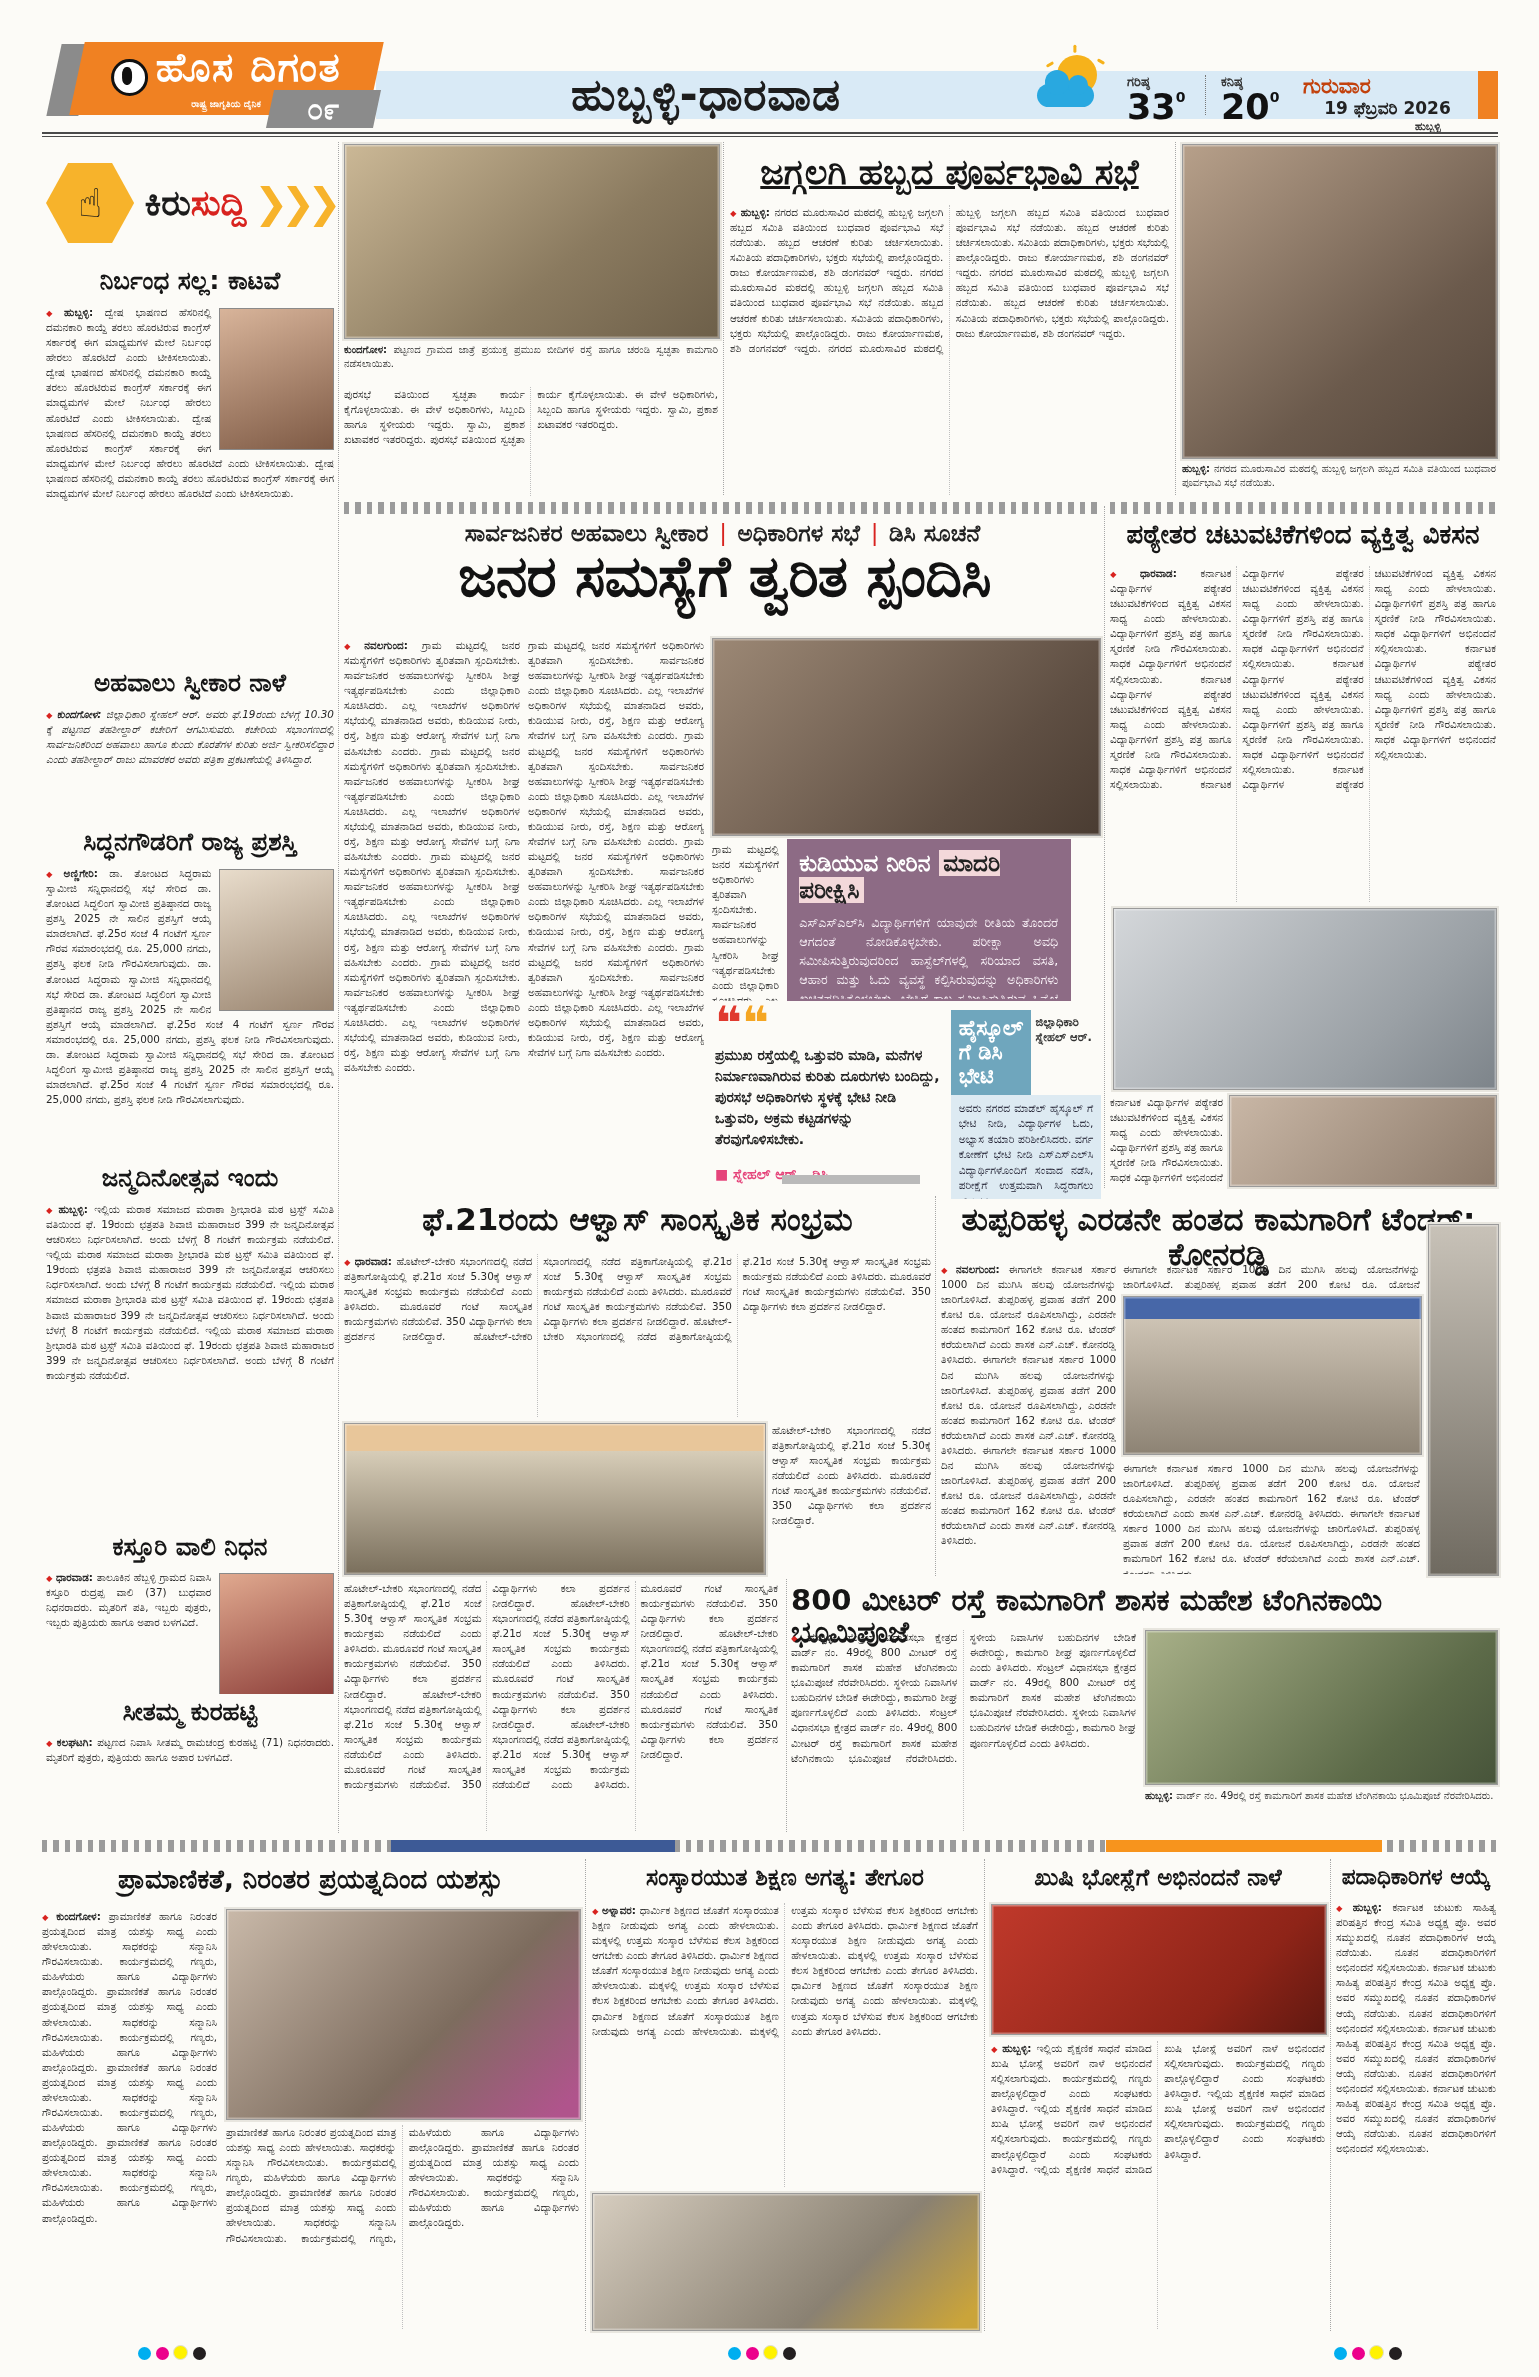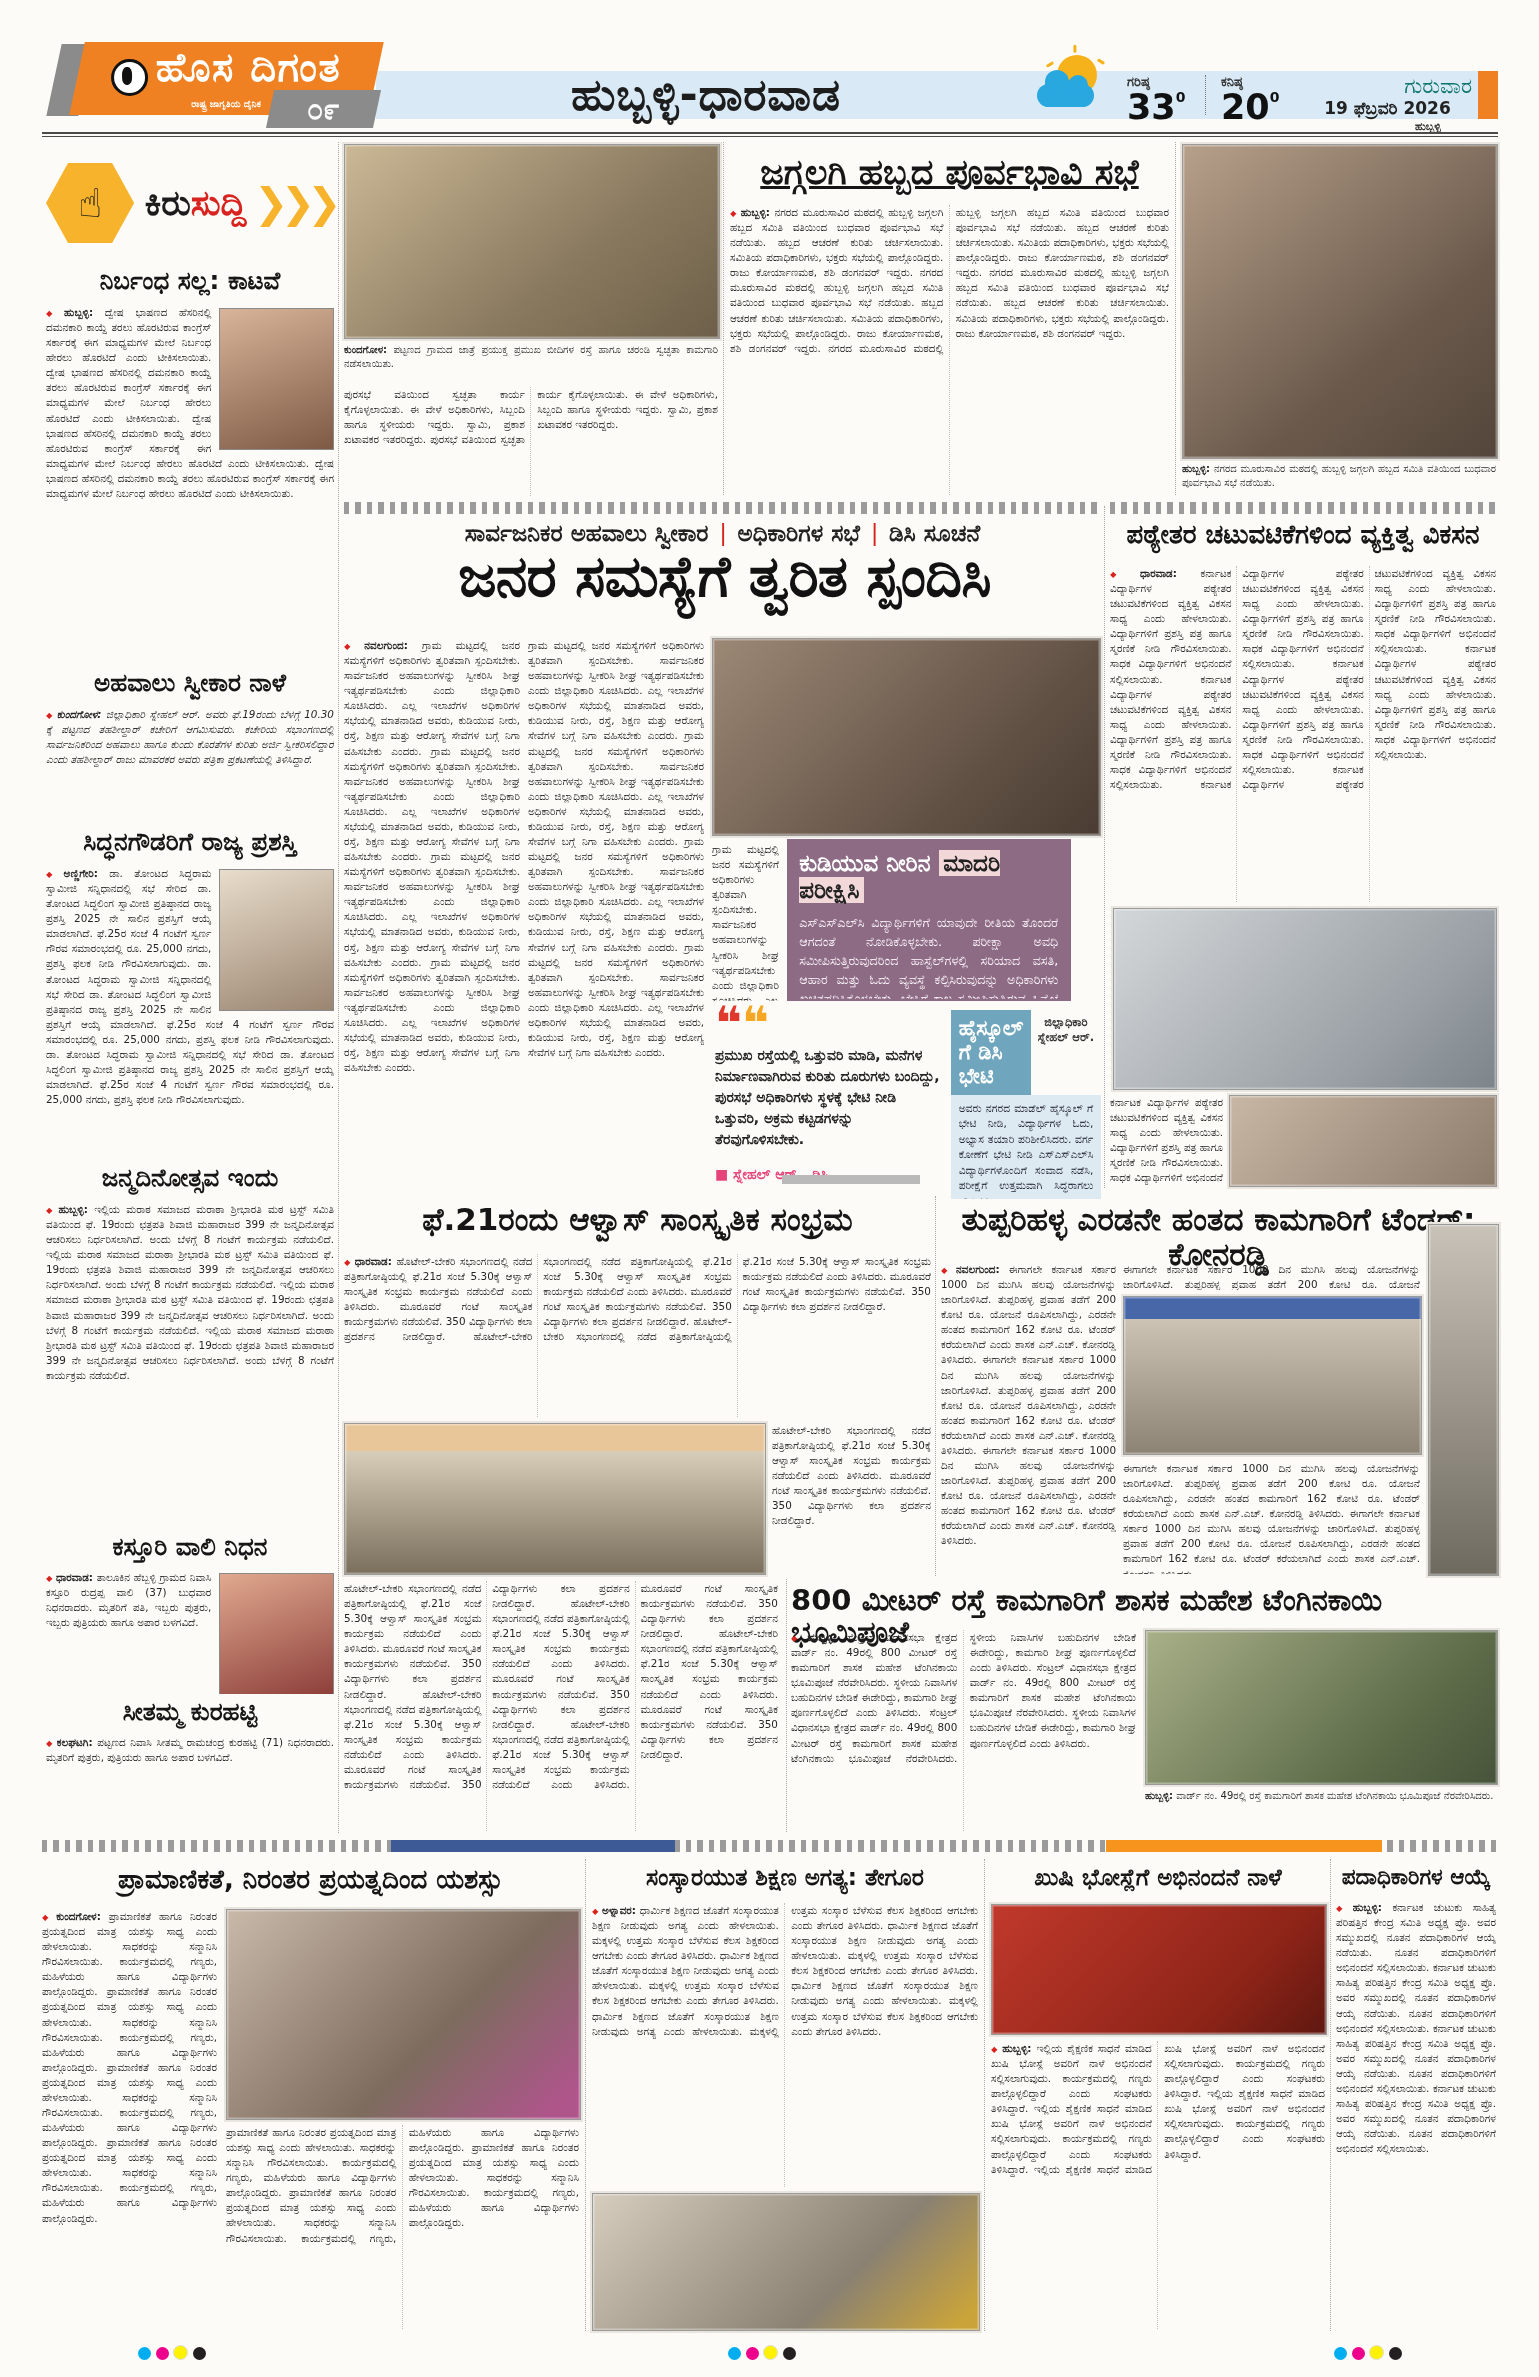--- a/index.html
+++ b/index.html
@@ -23,21 +23,21 @@
   .city-head{font-size:44px;font-weight:900;color:#1d1d1d;letter-spacing:0.8px;white-space:nowrap;}
   .sun{position:absolute;width:40px;height:40px;border-radius:50%;background:#f6b21b;}
   .ray{position:absolute;width:7.7px;height:3.1px;background:#f6b21b;border-radius:1.5px;}
   .cloud{position:absolute;width:57px;height:23px;background:#29a8e0;border-radius:14px;}
   .cloud:before{content:"";position:absolute;left:7.7px;top:-14px;width:24.5px;height:24.5px;border-radius:50%;background:#29a8e0;}
   .cloud:after{content:"";position:absolute;right:6.1px;top:-9.2px;width:20px;height:20px;border-radius:50%;background:#29a8e0;}
   .wx-label{font-size:13px;font-weight:700;color:#333;}
   .wx-val{font-size:35px;font-weight:900;color:#111;line-height:1;}
   .wx-deg{font-size:14px;font-weight:800;vertical-align:top;}
   .wx-div{border-left:1.5px dotted #777;}
-  .day-red{color:#0f766e;font-size:21px;font-weight:400;text-align:right;}
+  .day-red{color:#c2410c;font-size:21px;font-weight:700;text-align:left;}
   .date-blk{font-size:17px;font-weight:700;color:#222;text-align:center;}
   .edition{font-size:10.7px;font-weight:700;color:#333;}
   .double-rule{border-top:2.3px solid #4a4a4a;border-bottom:0.8px solid #4a4a4a;height:2.3px;}
   
   .vrule{border-left:1.5px dotted #a7a7a7;width:0;}
   .stripes{background:repeating-linear-gradient(90deg,#9b9b9b 0 5.4px,#fcfbf7 5.4px 11.5px);}
   .bar-blue{background:#3d5a96;}
   .bar-orange{background:#f7941d;}
   .head{font-weight:800;color:#161616;text-align:center;line-height:1.12;}
   .body-txt{font-size:10.4px;line-height:1.45;text-align:justify;color:#252525;overflow:hidden;}
@@ -223,21 +223,21 @@
   <div class="abs" style="left:715px;top:1010px;width:227px;height:173px;">
     <span class="quote-marks"><span class="qm-red">❝</span><span class="qm-yellow">❝</span></span>
     <div class="pq-text" style="height:115px;overflow:hidden;margin-top:3.1px;">ಪ್ರಮುಖ ರಸ್ತೆಯಲ್ಲಿ ಒತ್ತುವರಿ ಮಾಡಿ, ಮನೆಗಳ ನಿರ್ಮಾಣವಾಗಿರುವ ಕುರಿತು ದೂರುಗಳು ಬಂದಿದ್ದು, ಪುರಸಭೆ ಅಧಿಕಾರಿಗಳು ಸ್ಥಳಕ್ಕೆ ಭೇಟಿ ನೀಡಿ ಒತ್ತುವರಿ, ಅಕ್ರಮ ಕಟ್ಟಡಗಳನ್ನು ತೆರವುಗೊಳಿಸಬೇಕು.</div>
     <div class="pq-attr"><span>■</span> <span>ಸ್ನೇಹಲ್ ಆರ್., ಡಿಸಿ</span></div>
   </div>
   <div class="abs pq-bar" style="left:782px;top:1175px;width:138px;"></div>
 
   <div class="abs" style="left:951px;top:1010px;width:150px;height:175px;">
     <div style="display:flex;">
       <div class="dc-box-head" style="width:83px;">ಹೈಸ್ಕೂಲ್ ಗೆ ಡಿಸಿ ಭೇಟಿ</div>
-      <div class="dc-side" style="padding:4.6px;text-align:center;">ಜಿಲ್ಲಾಧಿಕಾರಿ ಸ್ನೇಹಲ್ ಆರ್.</div>
+      <div class="dc-side" style="padding:4.6px;">ಜಿಲ್ಲಾಧಿಕಾರಿ ಸ್ನೇಹಲ್ ಆರ್.</div>
     </div>
     <div class="dc-body" style="height:92px;overflow:hidden;">ಅವರು ನಗರದ ಮಾಡೆಲ್ ಹೈಸ್ಕೂಲ್ ಗೆ ಭೇಟಿ ನೀಡಿ, ವಿದ್ಯಾರ್ಥಿಗಳ ಓದು, ಅಭ್ಯಾಸ ತಯಾರಿ ಪರಿಶೀಲಿಸಿದರು. ವರ್ಗ ಕೋಣೆಗೆ ಭೇಟಿ ನೀಡಿ ಎಸ್‌ಎಸ್‌ಎಲ್‌ಸಿ ವಿದ್ಯಾರ್ಥಿಗಳೊಂದಿಗೆ ಸಂವಾದ ನಡೆಸಿ, ಪರೀಕ್ಷೆಗೆ ಉತ್ತಮವಾಗಿ ಸಿದ್ಧರಾಗಲು ಹೇಳಿದರು.</div>
   </div>
 
   <div class="abs stripes" style="left:1110px;top:502px;width:386px;height:11.5px;"></div>
   <div class="abs head" style="left:1110px;top:520px;width:386px;font-size:26px;">ಪಠ್ಯೇತರ ಚಟುವಟಿಕೆಗಳಿಂದ ವ್ಯಕ್ತಿತ್ವ ವಿಕಸನ</div>
   <div class="abs body-txt cols3" style="left:1110px;top:566px;width:386px;height:336px;">
     <span class="diamond">◆</span><span class="dl">ಧಾರವಾಡ:</span>
     <span>ಕರ್ನಾಟಕ ವಿದ್ಯಾರ್ಥಿಗಳ ಪಠ್ಯೇತರ ಚಟುವಟಿಕೆಗಳಿಂದ ವ್ಯಕ್ತಿತ್ವ ವಿಕಸನ ಸಾಧ್ಯ ಎಂದು ಹೇಳಲಾಯಿತು. ವಿದ್ಯಾರ್ಥಿಗಳಿಗೆ ಪ್ರಶಸ್ತಿ ಪತ್ರ ಹಾಗೂ ಸ್ಮರಣಿಕೆ ನೀಡಿ ಗೌರವಿಸಲಾಯಿತು. ಸಾಧಕ ವಿದ್ಯಾರ್ಥಿಗಳಿಗೆ ಅಭಿನಂದನೆ ಸಲ್ಲಿಸಲಾಯಿತು. ಕರ್ನಾಟಕ ವಿದ್ಯಾರ್ಥಿಗಳ ಪಠ್ಯೇತರ ಚಟುವಟಿಕೆಗಳಿಂದ ವ್ಯಕ್ತಿತ್ವ ವಿಕಸನ ಸಾಧ್ಯ ಎಂದು ಹೇಳಲಾಯಿತು. ವಿದ್ಯಾರ್ಥಿಗಳಿಗೆ ಪ್ರಶಸ್ತಿ ಪತ್ರ ಹಾಗೂ ಸ್ಮರಣಿಕೆ ನೀಡಿ ಗೌರವಿಸಲಾಯಿತು. ಸಾಧಕ ವಿದ್ಯಾರ್ಥಿಗಳಿಗೆ ಅಭಿನಂದನೆ ಸಲ್ಲಿಸಲಾಯಿತು. ಕರ್ನಾಟಕ ವಿದ್ಯಾರ್ಥಿಗಳ ಪಠ್ಯೇತರ ಚಟುವಟಿಕೆಗಳಿಂದ ವ್ಯಕ್ತಿತ್ವ ವಿಕಸನ ಸಾಧ್ಯ ಎಂದು ಹೇಳಲಾಯಿತು. ವಿದ್ಯಾರ್ಥಿಗಳಿಗೆ ಪ್ರಶಸ್ತಿ ಪತ್ರ ಹಾಗೂ ಸ್ಮರಣಿಕೆ ನೀಡಿ ಗೌರವಿಸಲಾಯಿತು. ಸಾಧಕ ವಿದ್ಯಾರ್ಥಿಗಳಿಗೆ ಅಭಿನಂದನೆ ಸಲ್ಲಿಸಲಾಯಿತು. ಕರ್ನಾಟಕ ವಿದ್ಯಾರ್ಥಿಗಳ ಪಠ್ಯೇತರ ಚಟುವಟಿಕೆಗಳಿಂದ ವ್ಯಕ್ತಿತ್ವ ವಿಕಸನ ಸಾಧ್ಯ ಎಂದು ಹೇಳಲಾಯಿತು. ವಿದ್ಯಾರ್ಥಿಗಳಿಗೆ ಪ್ರಶಸ್ತಿ ಪತ್ರ ಹಾಗೂ ಸ್ಮರಣಿಕೆ ನೀಡಿ ಗೌರವಿಸಲಾಯಿತು. ಸಾಧಕ ವಿದ್ಯಾರ್ಥಿಗಳಿಗೆ ಅಭಿನಂದನೆ ಸಲ್ಲಿಸಲಾಯಿತು. ಕರ್ನಾಟಕ ವಿದ್ಯಾರ್ಥಿಗಳ ಪಠ್ಯೇತರ ಚಟುವಟಿಕೆಗಳಿಂದ ವ್ಯಕ್ತಿತ್ವ ವಿಕಸನ ಸಾಧ್ಯ ಎಂದು ಹೇಳಲಾಯಿತು. ವಿದ್ಯಾರ್ಥಿಗಳಿಗೆ ಪ್ರಶಸ್ತಿ ಪತ್ರ ಹಾಗೂ ಸ್ಮರಣಿಕೆ ನೀಡಿ ಗೌರವಿಸಲಾಯಿತು. ಸಾಧಕ ವಿದ್ಯಾರ್ಥಿಗಳಿಗೆ ಅಭಿನಂದನೆ ಸಲ್ಲಿಸಲಾಯಿತು. ಕರ್ನಾಟಕ ವಿದ್ಯಾರ್ಥಿಗಳ ಪಠ್ಯೇತರ ಚಟುವಟಿಕೆಗಳಿಂದ ವ್ಯಕ್ತಿತ್ವ ವಿಕಸನ ಸಾಧ್ಯ ಎಂದು ಹೇಳಲಾಯಿತು. ವಿದ್ಯಾರ್ಥಿಗಳಿಗೆ ಪ್ರಶಸ್ತಿ ಪತ್ರ ಹಾಗೂ ಸ್ಮರಣಿಕೆ ನೀಡಿ ಗೌರವಿಸಲಾಯಿತು. ಸಾಧಕ ವಿದ್ಯಾರ್ಥಿಗಳಿಗೆ ಅಭಿನಂದನೆ ಸಲ್ಲಿಸಲಾಯಿತು.</span>
   </div>

